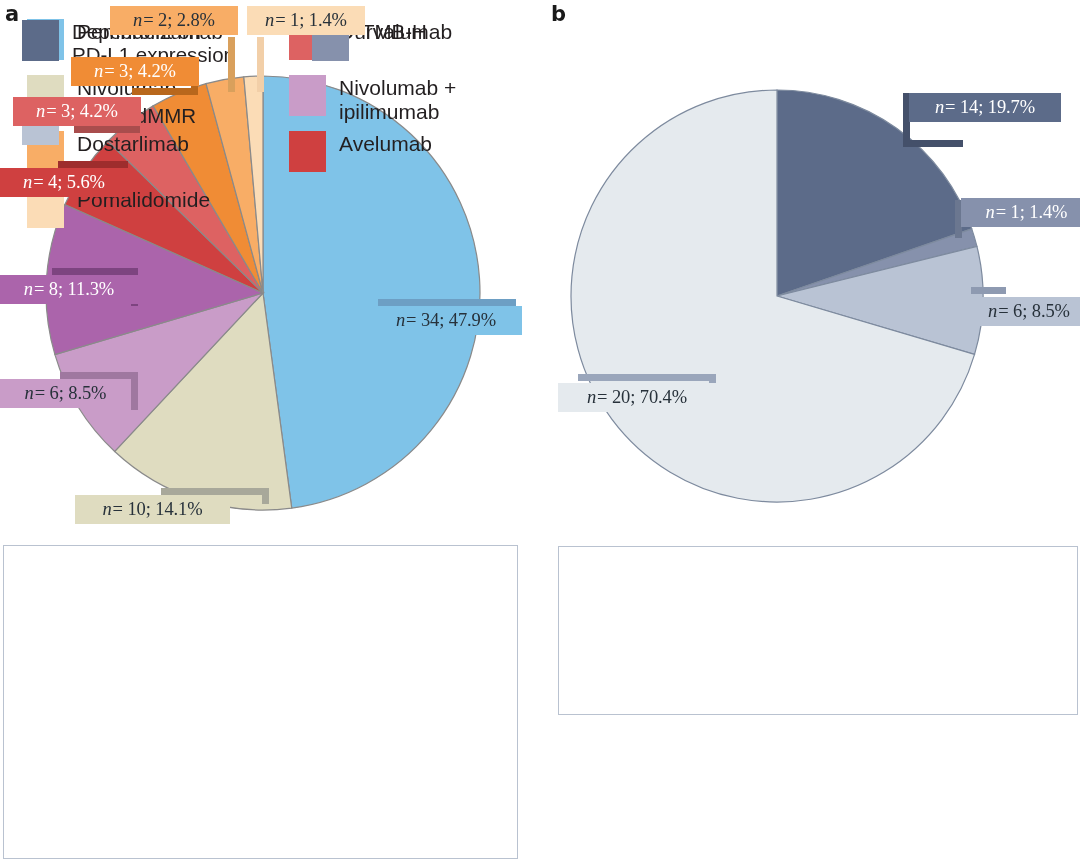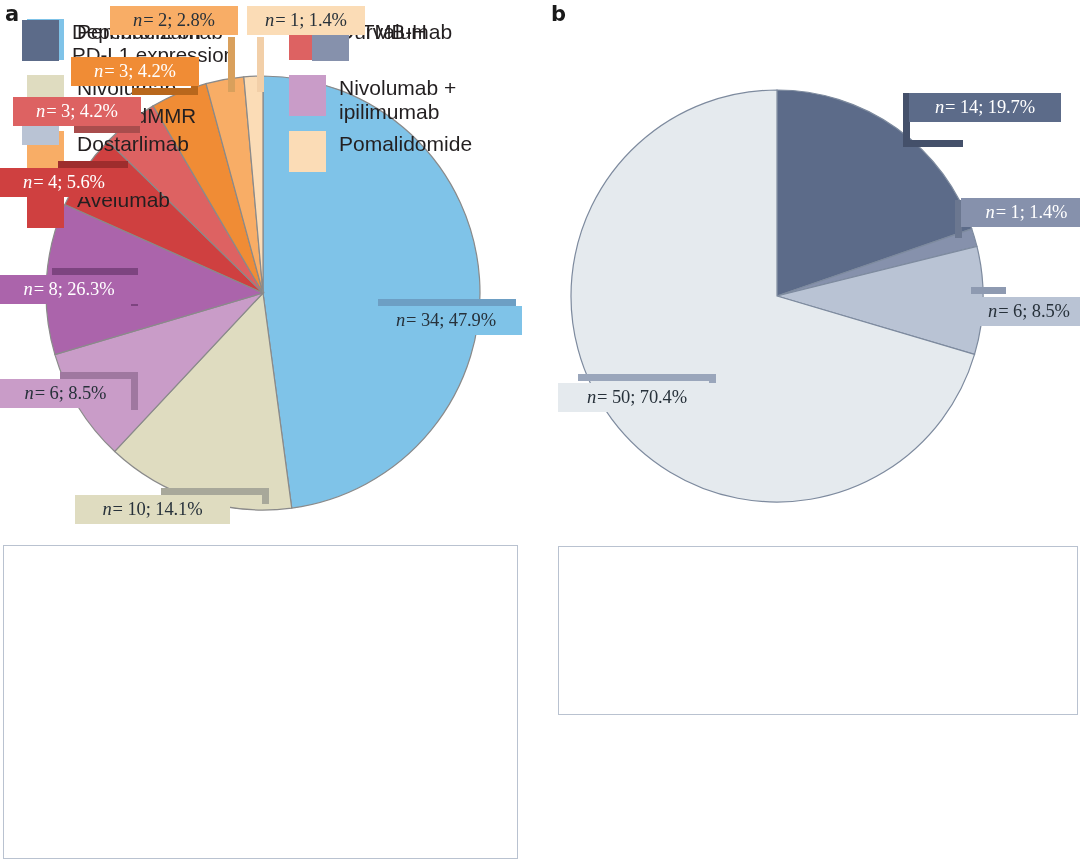--- a/index.html
+++ b/index.html
@@ -132,21 +132,21 @@
 <div class="stub" style="left:131px; top:372px; width:7px; height:38px; background:#9f78a0;"></div>
 <div class="callout" style="left:0px; top:379px; width:131px; background:#c99cc8; color:#27313a;">
   <span class="ital">n</span>
     <span> = 6; 8.5%</span>
 </div>
 
 <div class="stub" style="left:52px; top:268px; width:86px; height:7px; background:#7d4480;"></div>
 <div class="stub" style="left:131px; top:268px; width:7px; height:38px; background:#7d4480;"></div>
 <div class="callout" style="left:0px; top:275px; width:138px; background:#ab64ab; color:#ffffff;">
   <span class="ital">n</span>
-    <span> = 8; 26.3%</span>
+    <span> = 8; 11.3%</span>
 </div>
 
 <div class="stub" style="left:58px; top:161px; width:70px; height:7px; background:#9e2d2d;"></div>
 <div class="stub" style="left:121px; top:161px; width:7px; height:36px; background:#9e2d2d;"></div>
 <div class="callout" style="left:0px; top:168px; width:128px; background:#cf4040; color:#ffffff;">
   <span class="ital">n</span>
     <span> = 4; 5.6%</span>
 </div>
 
 <div class="stub" style="left:74px; top:126px; width:66px; height:7px; background:#a94d4d;"></div>
@@ -203,21 +203,21 @@
 <div class="stub" style="left:971px; top:287px; width:35px; height:7px; background:#8e9ab1;"></div>
 <div class="callout" style="left:966px; top:297px; width:126px; background:#b9c3d4; color:#27313a;">
   <span class="ital">n</span>
     <span> = 6; 8.5%</span>
 </div>
 
 <div class="stub" style="left:578px; top:374px; width:138px; height:7px; background:#9aa6bb;"></div>
 <div class="stub" style="left:709px; top:374px; width:7px; height:38px; background:#9aa6bb;"></div>
 <div class="callout" style="left:558px; top:383px; width:158px; background:#e5eaee; color:#27313a;">
   <span class="ital">n</span>
-    <span> = 50; 70.4%</span>
+    <span> = 20; 70.4%</span>
 </div>
 
 <div class="legend-box" id="legend-a"></div>
 <div class="legend-grid" id="legend-a-grid">
     <div class="legend-item">
       <div class="swatch" style="background: rgb(127, 195, 232);"></div>
       <div class="legend-label">Pembrolizumab</div>
     </div>
     <div class="legend-item">
       <div class="swatch" style="background: rgb(221, 98, 98);"></div>
@@ -230,26 +230,26 @@
     <div class="legend-item">
       <div class="swatch" style="background: rgb(201, 156, 200);"></div>
       <div class="legend-label">Nivolumab +
 ipilimumab</div>
     </div>
     <div class="legend-item">
       <div class="swatch" style="background: rgb(248, 173, 102);"></div>
       <div class="legend-label">Dostarlimab</div>
     </div>
     <div class="legend-item">
+      <div class="swatch" style="background: rgb(207, 64, 64);"></div>
+      <div class="legend-label">Avelumab</div>
+    </div>
+    <div class="legend-item">
       <div class="swatch" style="background: rgb(251, 220, 182);"></div>
       <div class="legend-label">Pomalidomide</div>
-    </div>
-    <div class="legend-item">
-      <div class="swatch" style="background: rgb(207, 64, 64);"></div>
-      <div class="legend-label">Avelumab</div>
     </div>
   </div>
 
 <div class="legend-box" id="legend-b"></div>
 <div class="legend-grid" id="legend-b-grid">
     <div class="legend-item">
       <div class="swatch" style="background: rgb(92, 107, 137);"></div>
       <div class="legend-label">Dependent on
 PD-L1 expression</div>
     </div>

